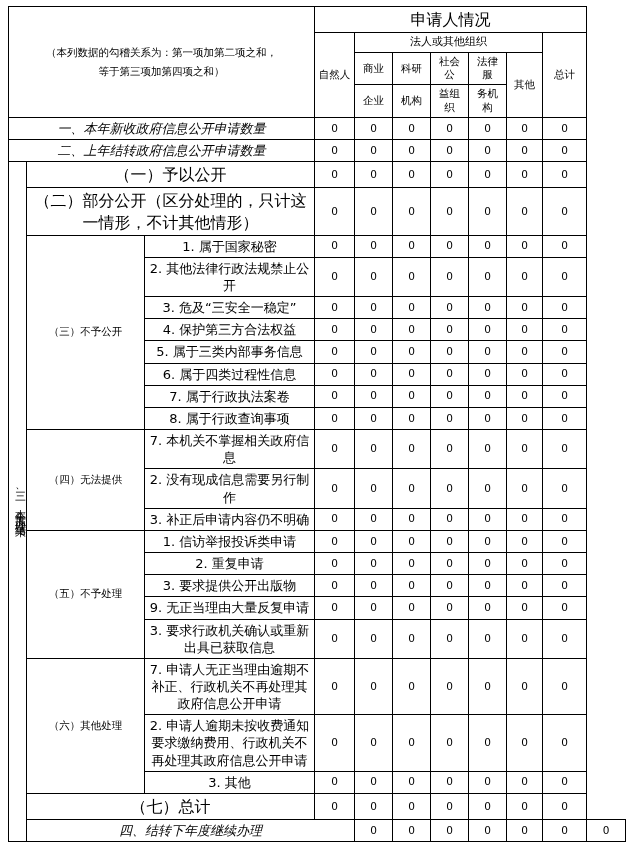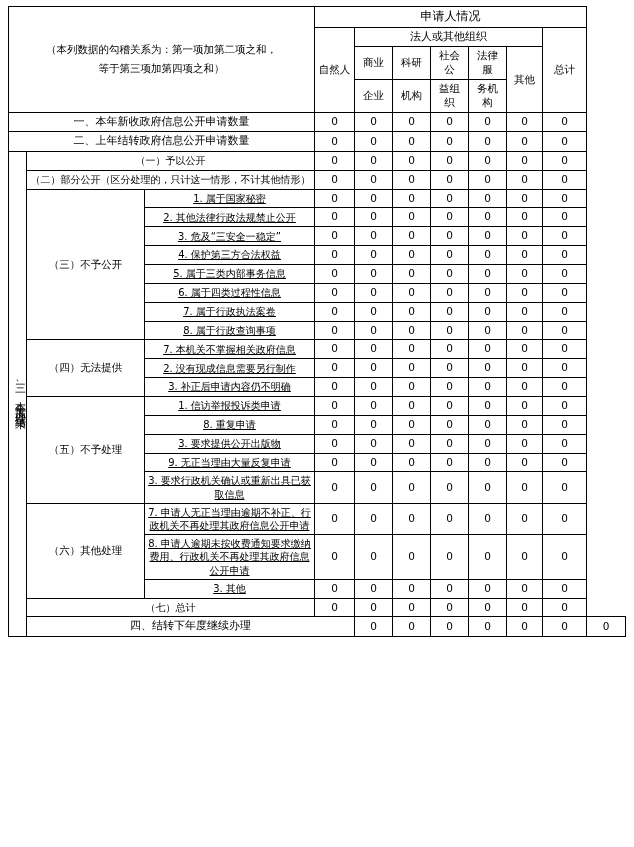--- a/index.html
+++ b/index.html
@@ -35,44 +35,44 @@
     font-weight: normal;
     word-break: break-all;
   }
   .hdr-note {
     font-size: 10.5px;
     line-height: 1.85;
     text-align: center;
     padding: 4px 10px;
   }
   .hdr-top {
-    font-size: 12px;
+    font-size: 16px;
   }
   .hdr-mid {
     font-size: 11px;
   }
   .hdr-col {
     font-size: 10.5px;
   }
   .lvl1 {
     text-align: left;
     padding-left: 4px;
-    font-size: 11px;
+    font-size: 13px;
+    font-style: italic;
   }
   .lvl2 {
     text-align: left;
     padding-left: 4px;
-    font-size: 10px;
+    font-size: 16px;
     margin-top: 43px;
   }
   .lvl3 {
     text-align: left;
     padding-left: 5px;
-    font-size: 10px;
-    text-decoration: underline;
+    font-size: 13px;
   }
   .vert {
     writing-mode: vertical-rl;
     text-orientation: upright;
     letter-spacing: 3px;
     font-size: 11px;
     white-space: nowrap;
     margin: 0 auto;
   }
   .grp {
@@ -305,21 +305,21 @@
         <td class="lvl3">1. 信访举报投诉类申请</td>
         <td class="num">0</td>
         <td class="num">0</td>
         <td class="num">0</td>
         <td class="num">0</td>
         <td class="num">0</td>
         <td class="num">0</td>
         <td class="num">0</td>
       </tr>
       <tr>
-        <td class="lvl3">8. 重复申请</td>
+        <td class="lvl3">2. 重复申请</td>
         <td class="num">0</td>
         <td class="num">0</td>
         <td class="num">0</td>
         <td class="num">0</td>
         <td class="num">0</td>
         <td class="num">0</td>
         <td class="num">0</td>
       </tr>
       <tr>
         <td class="lvl3">3. 要求提供公开出版物</td>
@@ -357,21 +357,21 @@
         <td class="lvl3">7. 申请人无正当理由逾期不补正、行政机关不再处理其政府信息公开申请</td>
         <td class="num">0</td>
         <td class="num">0</td>
         <td class="num">0</td>
         <td class="num">0</td>
         <td class="num">0</td>
         <td class="num">0</td>
         <td class="num">0</td>
       </tr>
       <tr>
-        <td class="lvl3">8. 申请人逾期未按收费通知要求缴纳费用、行政机关不再处理其政府信息公开申请</td>
+        <td class="lvl3">2. 申请人逾期未按收费通知要求缴纳费用、行政机关不再处理其政府信息公开申请</td>
         <td class="num">0</td>
         <td class="num">0</td>
         <td class="num">0</td>
         <td class="num">0</td>
         <td class="num">0</td>
         <td class="num">0</td>
         <td class="num">0</td>
       </tr>
       <tr>
         <td class="lvl3">3. 其他</td>

